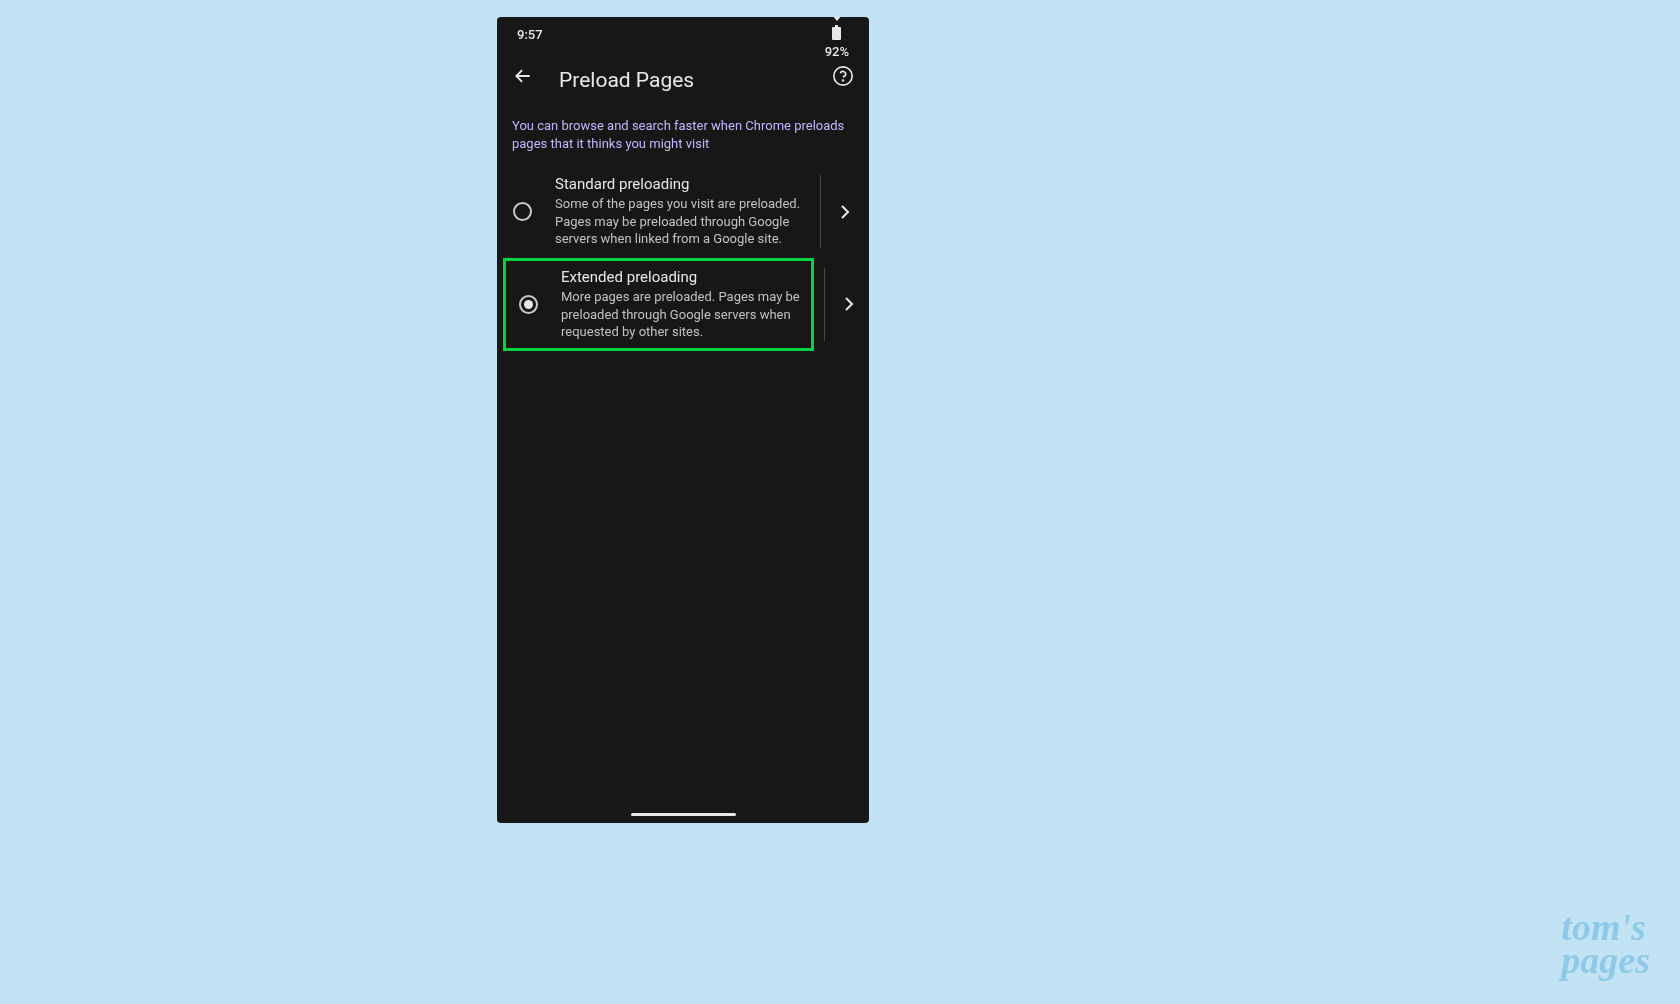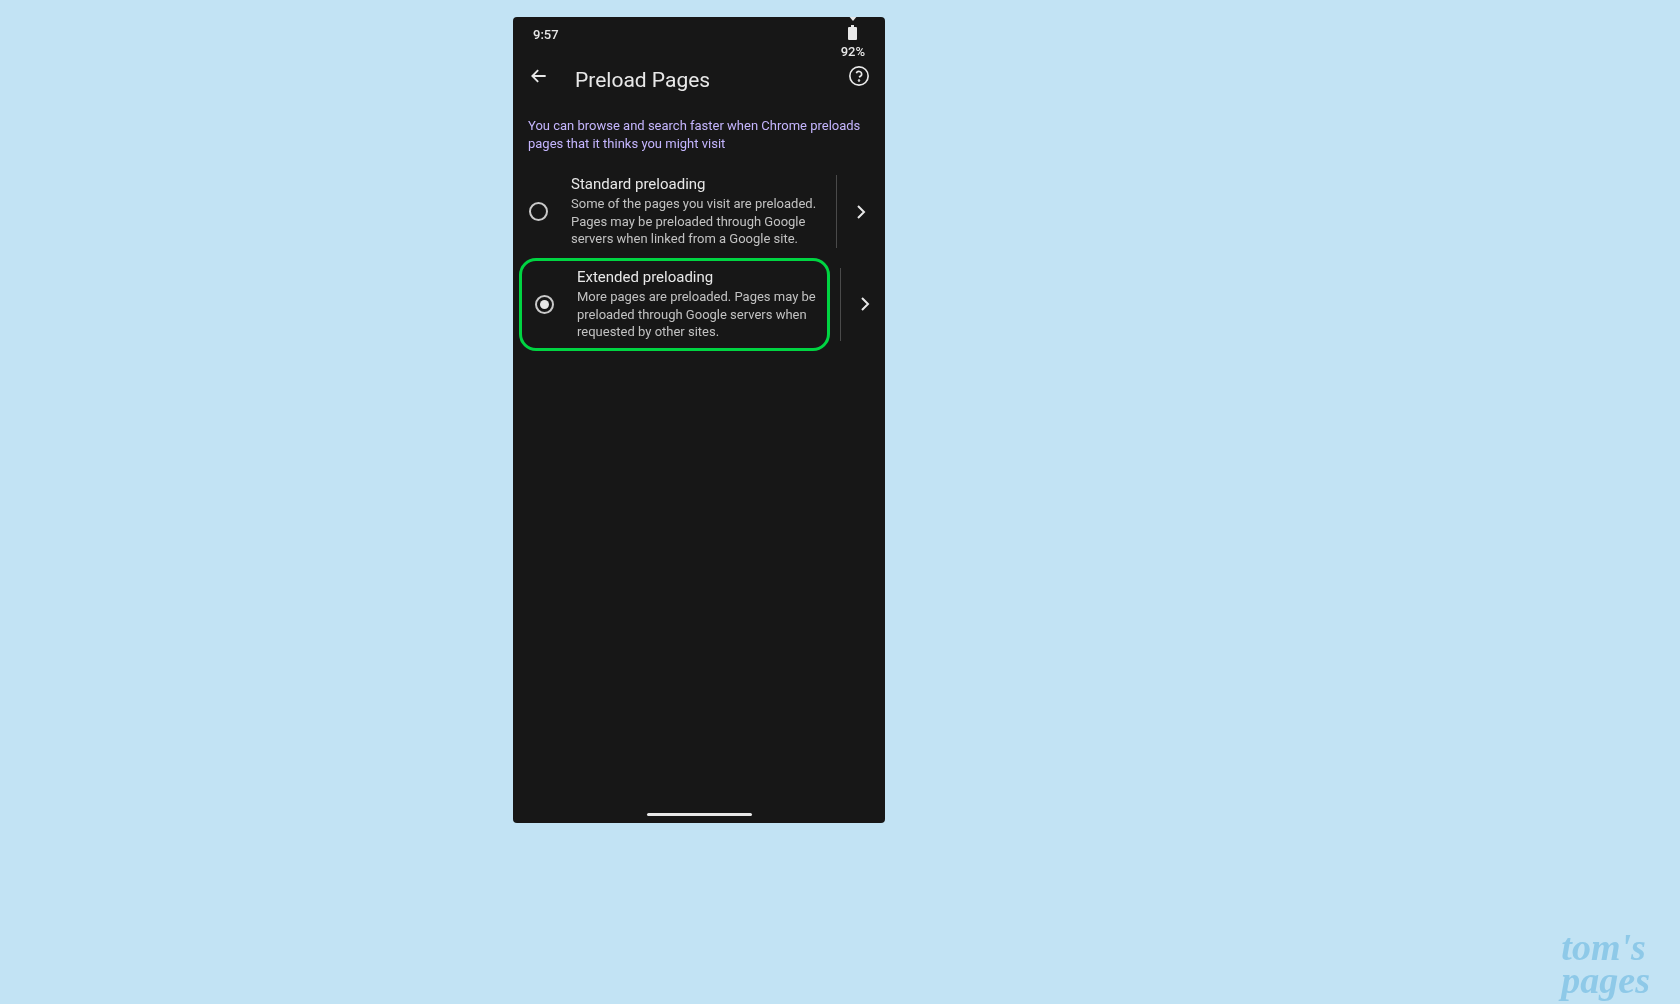--- a/index.html
+++ b/index.html
@@ -12,21 +12,21 @@
       width: 1680px;
       height: 1004px;
       background-color: #c2e3f4;
       font-family: -apple-system, BlinkMacSystemFont, 'Segoe UI', Roboto, sans-serif;
       position: relative;
       overflow: hidden;
     }
     
     .phone-container {
       position: absolute;
-      left: 513px;
+      left: 497px;
       top: 17px;
       width: 372px;
       height: 806px;
       background-color: #171717;
       border-radius: 4px;
       overflow: hidden;
       display: flex;
       flex-direction: column;
     }
     
@@ -193,21 +193,21 @@
       width: 105px;
       height: 3px;
       background-color: #e8e8e8;
       border-radius: 3px;
     }
     
     
     .watermark {
       position: absolute;
       right: 30px;
-      bottom: 8px;
+      bottom: 28px;
       font-family: Georgia, serif;
       font-weight: bold;
       font-style: italic;
       color: #8ec9e8;
       line-height: 0.85;
       text-align: left;
     }
     
     .watermark-top {
       font-size: 38px;
@@ -270,21 +270,21 @@
             <div class="option-description">Some of the pages you visit are preloaded. Pages may be preloaded through Google servers when linked from a Google site.</div>
           </div>
           <div class="vertical-divider"></div>
           <div class="chevron-button">
             <svg width="10" height="16" viewBox="0 0 10 16" fill="none" stroke="currentColor" stroke-width="2">
               <polyline points="2 2 8 8 2 14"></polyline>
             </svg>
           </div>
         </div>
         <div style="display: flex; align-items: stretch;">
-          <div class="option-row highlighted" style="flex: 1 1 0%; border-radius: 17px;">
+          <div class="option-row highlighted" style="flex: 1 1 0%;">
             <div class="radio-container">
               <div class="radio-button selected"></div>
             </div>
             <div class="option-text">
               <div class="option-title">Extended preloading</div>
               <div class="option-description">More pages are preloaded. Pages may be preloaded through Google servers when requested by other sites.</div>
             </div>
           </div>
           <div class="vertical-divider" style="margin: 10px 4px;"></div>
           <div class="chevron-button">

